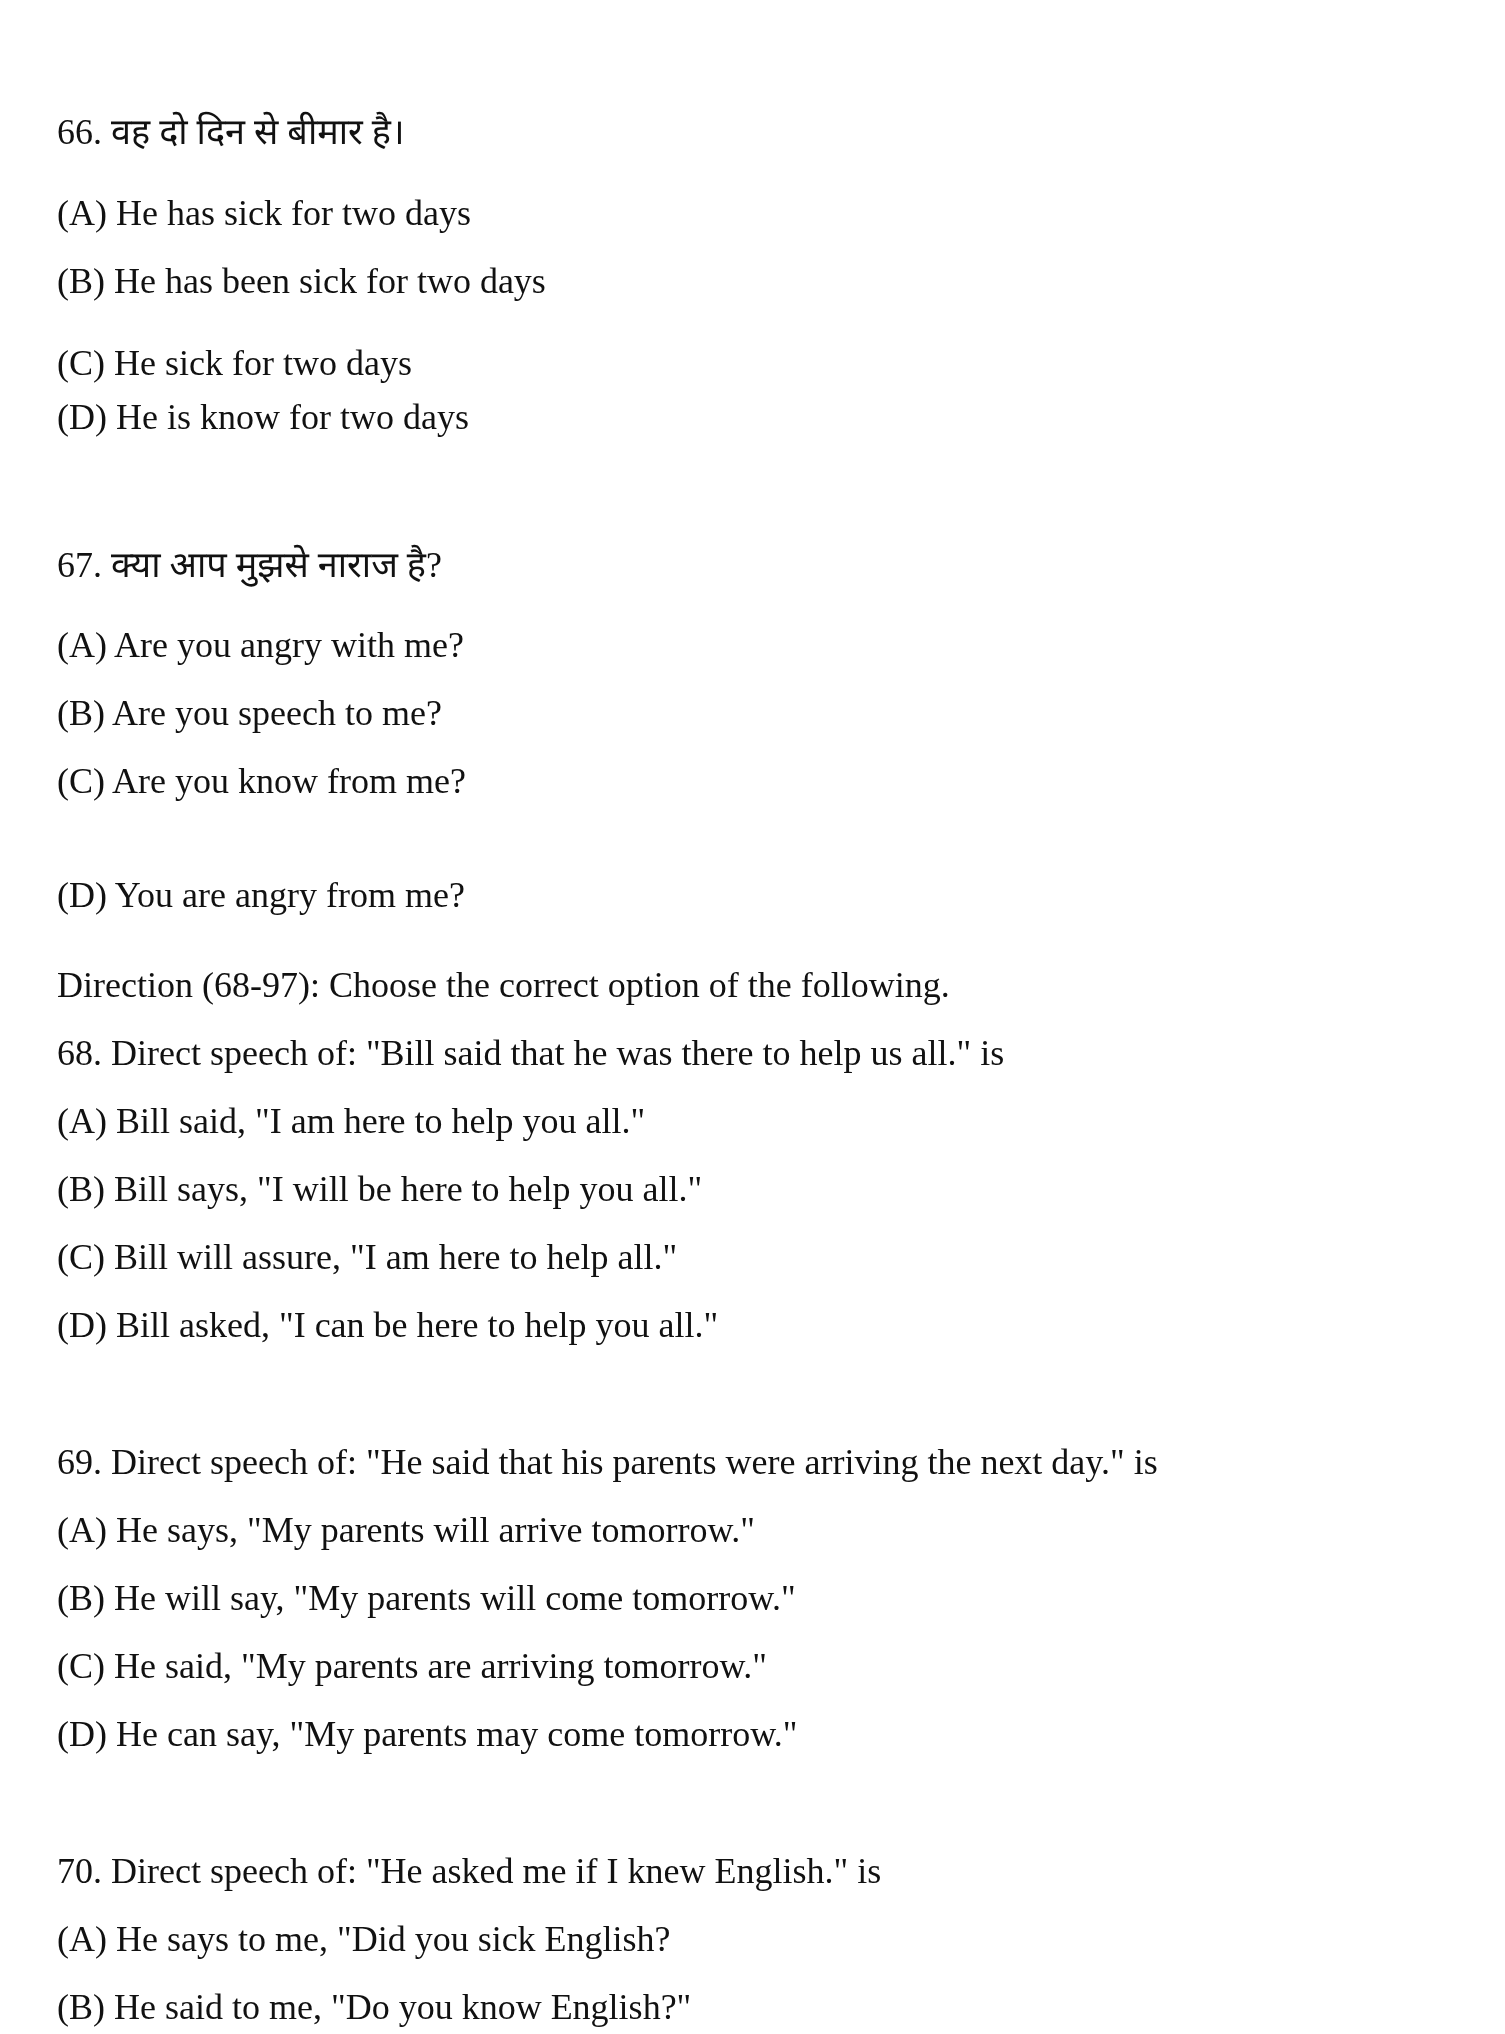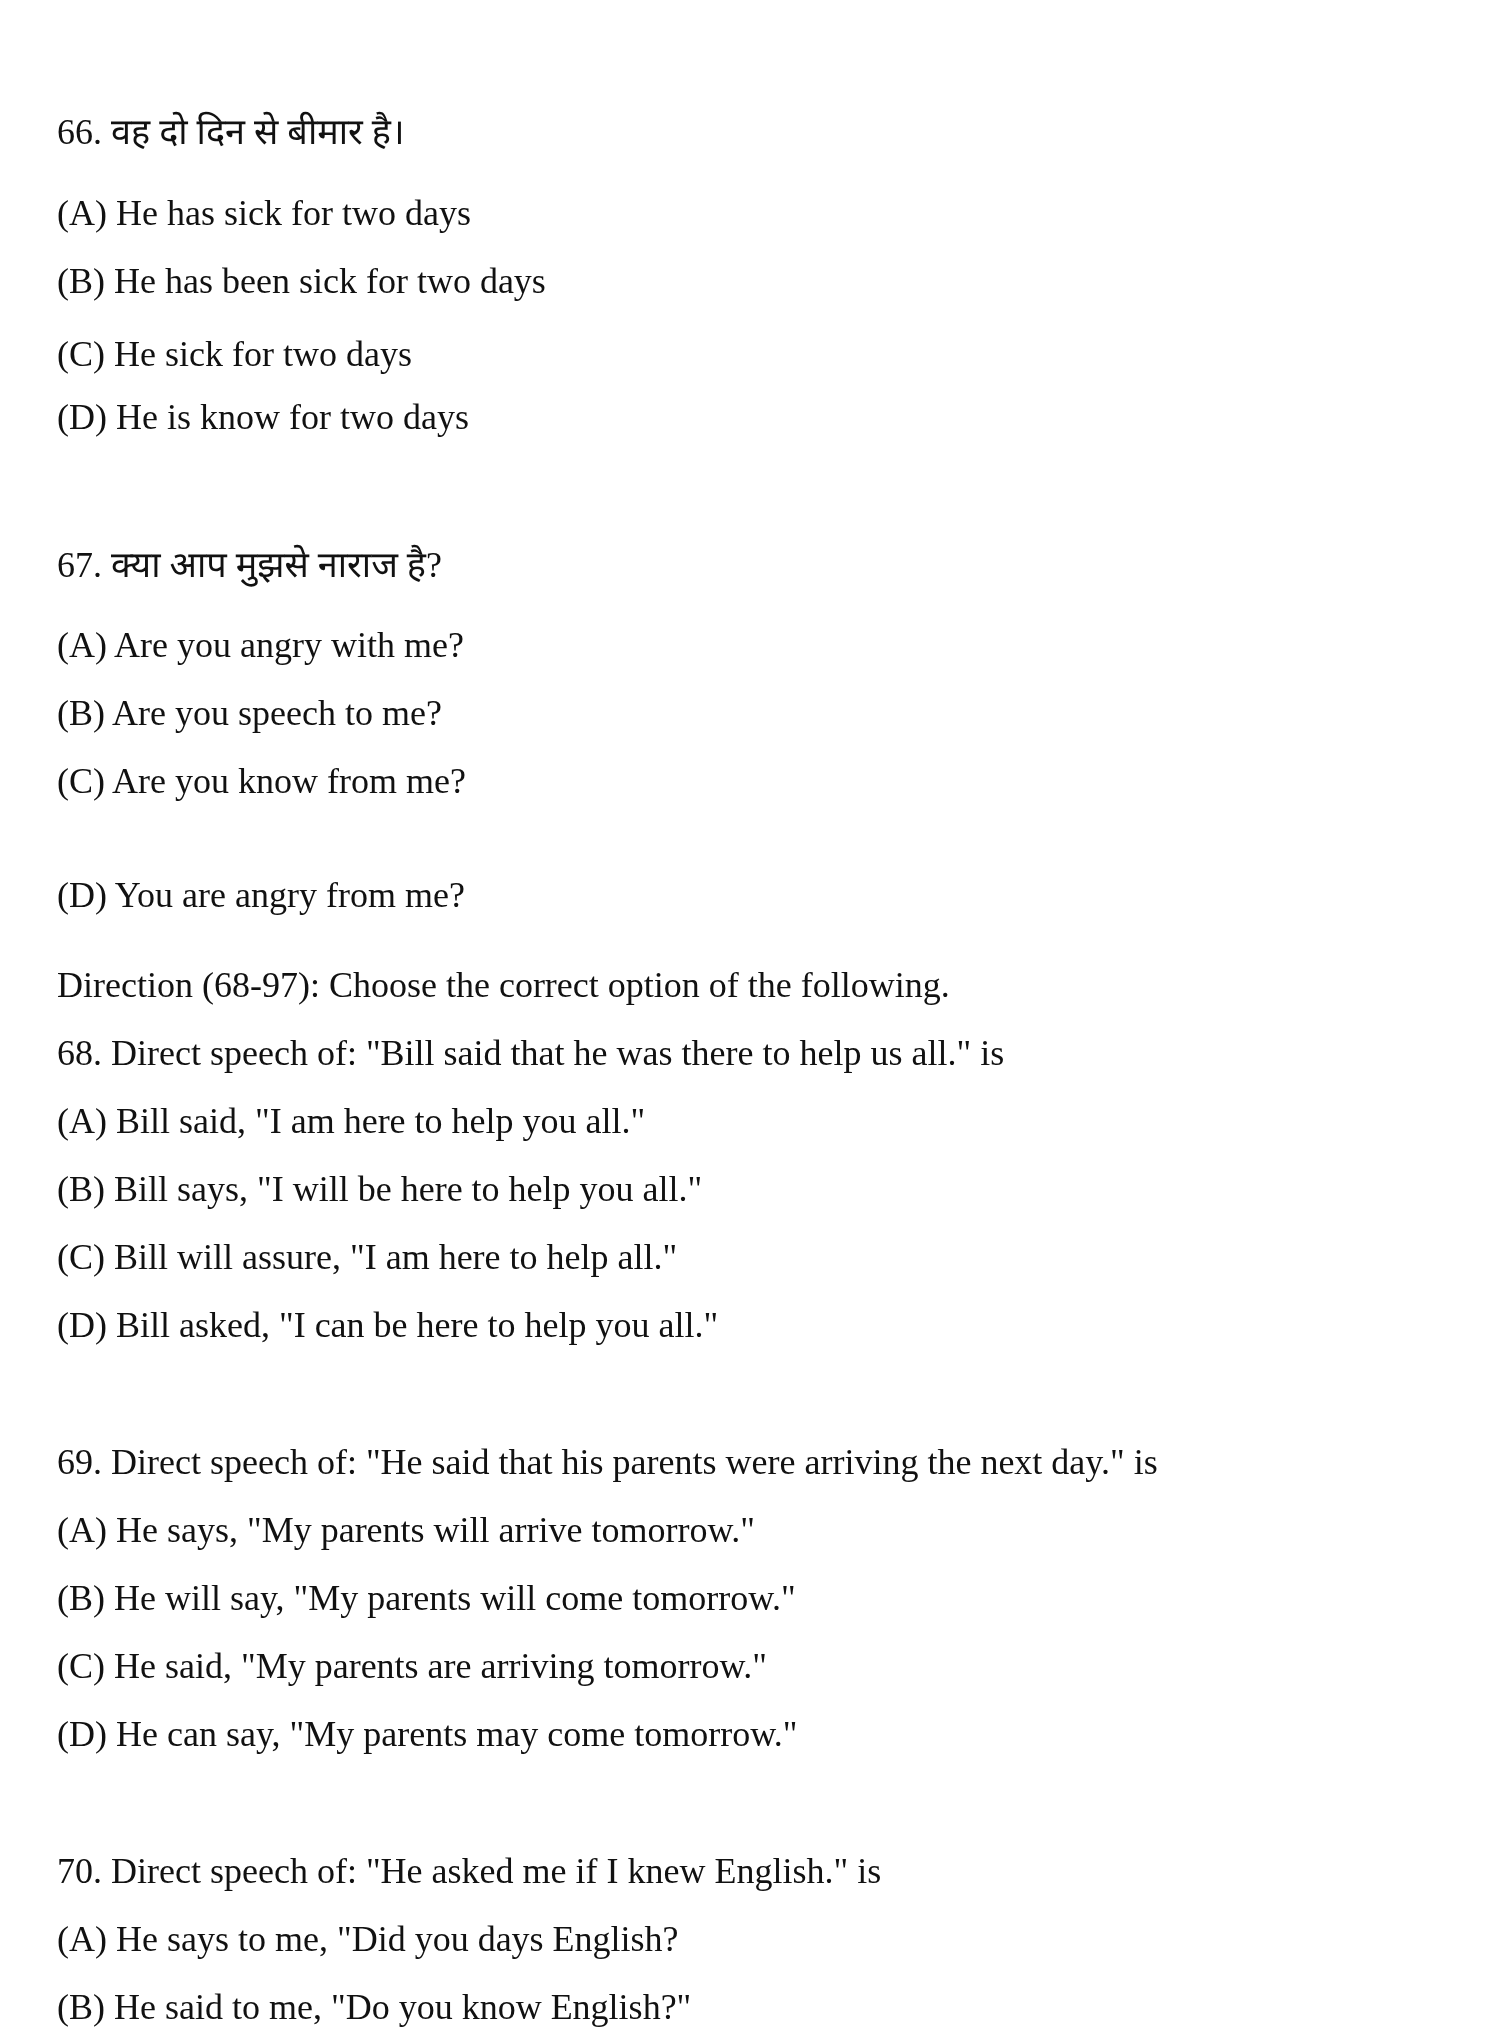--- a/index.html
+++ b/index.html
@@ -8,21 +8,21 @@
   .line { position: absolute; left: 57px; font-size: 36px; line-height: 44px; white-space: nowrap; margin-top: 42px; }
 </style>
 </head>
 <body>
 
 <div>
   <div>
     <div class="line" style="top:68px">66. वह दो दिन से बीमार है।</div>
     <div class="line" style="top:149px">(A) He has sick for two days</div>
     <div class="line" style="top:217px">(B) He has been sick for two days</div>
-    <div class="line" style="top:290px">(C) He sick for two days</div>
+    <div class="line" style="top:299px">(C) He sick for two days</div>
     <div class="line" style="top:353px">(D) He is know for two days</div>
   </div>
 
   <div>
     <div class="line" style="top:501px">67. क्या आप मुझसे नाराज है?</div>
     <div class="line" style="top:581px">(A) Are you angry with me?</div>
     <div class="line" style="top:649px">(B) Are you speech to me?</div>
     <div class="line" style="top:717px">(C) Are you know from me?</div>
     <div class="line" style="top:831px">(D) You are angry from me?</div>
   </div>
@@ -40,16 +40,16 @@
   <div>
     <div class="line" style="top:1398px">69. Direct speech of: "He said that his parents were arriving the next day." is</div>
     <div class="line" style="top:1466px">(A) He says, "My parents will arrive tomorrow."</div>
     <div class="line" style="top:1534px">(B) He will say, "My parents will come tomorrow."</div>
     <div class="line" style="top:1602px">(C) He said, "My parents are arriving tomorrow."</div>
     <div class="line" style="top:1670px">(D) He can say, "My parents may come tomorrow."</div>
   </div>
 
   <div>
     <div class="line" style="top:1807px">70. Direct speech of: "He asked me if I knew English." is</div>
-    <div class="line" style="top:1875px">(A) He says to me, "Did you days English?</div>
+    <div class="line" style="top:1875px">(A) He says to me, "Did you sick English?</div>
     <div class="line" style="top:1943px">(B) He said to me, "Do you know English?"</div>
   </div>
 </div>
 
 </body></html>

